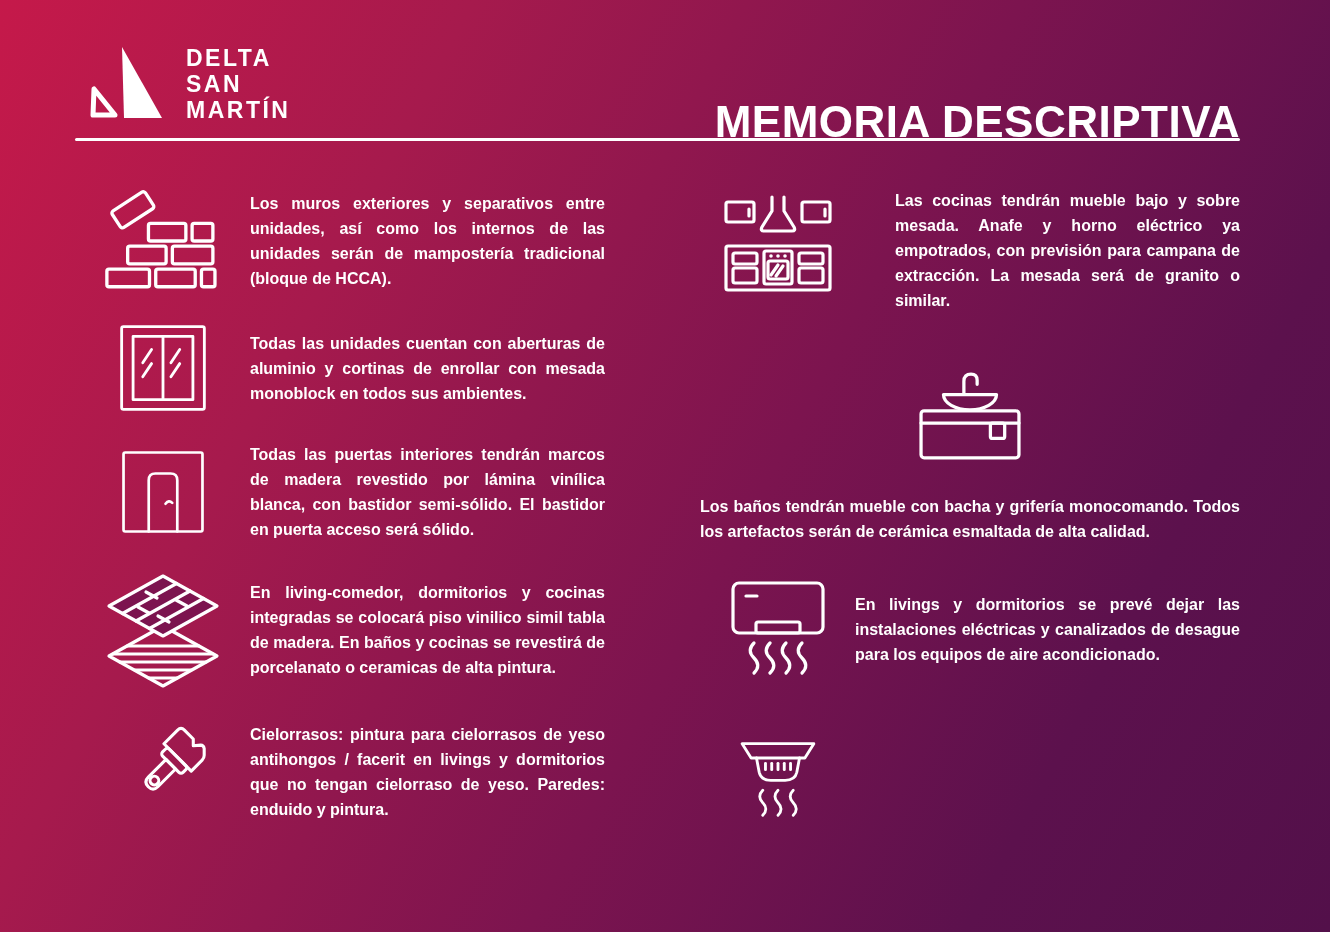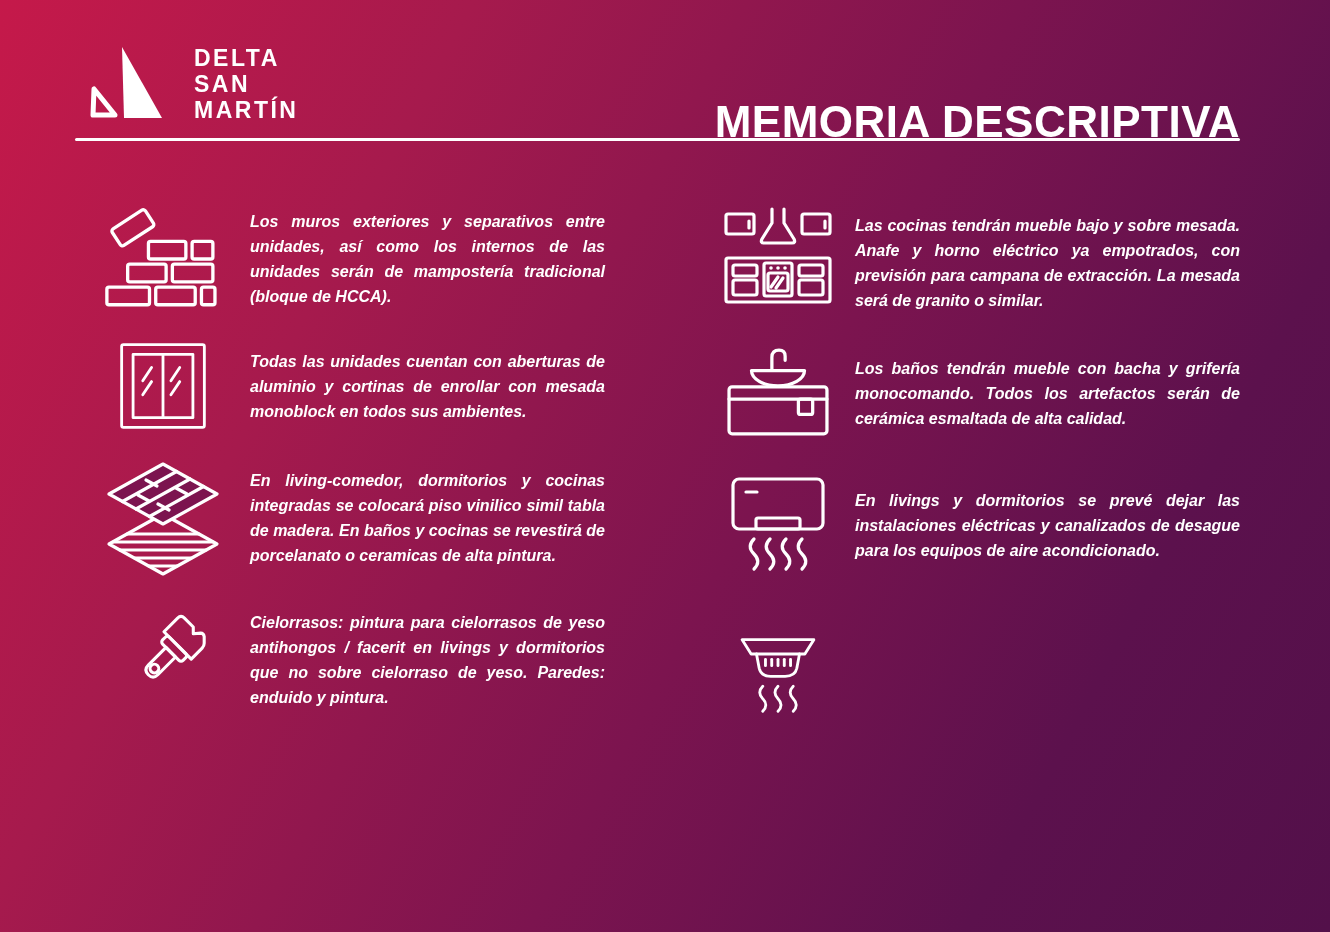--- a/index.html
+++ b/index.html
@@ -6,39 +6,39 @@
   .page {
     position:relative;
     width:1330px; height:932px;
     overflow:hidden;
     background: linear-gradient(118deg, #c5194a 0%, #a61a4d 26%, #7c144f 56%, #5c114d 80%, #53104a 100%);
     color:#ffffff;
     font-family:"Liberation Sans", sans-serif;
   }
 
   
-  .logo { position:absolute; left:88px; top:44px; display:flex; align-items:center; gap:26px; }
+  .logo { position:absolute; left:88px; top:44px; display:flex; align-items:center; gap:18px; }
   .logo-mark { width:80px; height:80px; }
   .logo-text { font-weight:bold; font-size:23px; line-height:26px; letter-spacing:2.5px; }
   .page-title {
     position:absolute; right:90px; top:97px;
     font-size:44px; font-weight:bold; letter-spacing:0.5px; white-space:nowrap;
   }
   .rule { position:absolute; left:75px; top:138px; width:1165px; height:3px; background:#ffffff; border-radius:2px; }
 
   
-  .content { position:absolute; top:142px; left:0; right:0; bottom:0; display:flex; padding:64px 90px 0 75px; box-sizing:border-box;font-style:italic; }
+  .content { position:absolute; top:142px; left:0; right:0; bottom:0; display:flex; padding:46px 90px 0 75px; box-sizing:border-box; }
   .col { display:flex; flex-direction:column; }
   .col-left { width:530px; }
   .col-right { width:540px; margin-left:95px; }
 
   .row { display:flex; align-items:center; }
   .col-left  .row { margin-bottom:30px; }
-  .col-right .row:nth-child(1) { margin-bottom:26px; }
-  .col-right .row:nth-child(2) { margin-bottom:36px; }
+  .col-right .row:nth-child(1) { margin-bottom:26px;gap:40px; }
+  .col-right .row:nth-child(2) { margin-bottom:36px;flex-direction:column; }
   .col-right .row:nth-child(3) { margin-bottom:46px; }
   .col-right .row:nth-child(4) { margin-bottom:48px; }
 
   .icon-cell { display:flex; justify-content:center; align-items:center; }
   .col-left  .icon-cell { flex:0 0 175px; }
   .col-right .icon-cell { flex:0 0 155px; }
 
   .desc {
     flex:1; margin:0;
     font-size:16px; line-height:25px; font-weight:bold;
@@ -99,20 +99,30 @@
             <line class="st" x1="50" y1="14" x2="50" y2="86"></line>
             <line class="st" x1="27" y1="44" x2="37" y2="29"></line>
             <line class="st" x1="27" y1="60" x2="37" y2="45"></line>
             <line class="st" x1="59" y1="44" x2="69" y2="29"></line>
             <line class="st" x1="59" y1="60" x2="69" y2="45"></line>
           </svg>
         </div>
         <p class="desc">Todas las unidades cuentan con aberturas de aluminio y cortinas de enrollar con mesada monoblock en todos sus ambientes.</p>
       </div>
 
+      <div class="row">
+        <div class="icon-cell">
+          <svg class="icn" width="84" height="92" viewBox="0 0 100 100">
+            <rect class="st" x="3" y="3" width="94" height="94" rx="2"></rect>
+            <path class="st" d="M33,97 V36 Q33,28 41,28 H59 Q67,28 67,36 V97"></path>
+            <path class="st" d="M53,64 Q57,59 61,63"></path>
+          </svg>
+        </div>
+        <p class="desc">Todas las puertas interiores tendrán marcos de madera revestido por lámina vinílica blanca, con bastidor semi-sólido. El bastidor en puerta acceso será sólido.</p>
+      </div>
 
       <div class="row">
         <div class="icon-cell">
           <svg class="icn" width="122" height="116" viewBox="0 0 122 116">
             <path class="st" d="M61,54 L115,84 L61,114 L7,84 Z"></path>
             <line class="st" x1="25" y1="74" x2="97" y2="74"></line>
             <line class="st" x1="11" y1="82" x2="111" y2="82"></line>
             <line class="st" x1="18" y1="90" x2="104" y2="90"></line>
             <line class="st" x1="33" y1="98" x2="89" y2="98"></line>
             <line class="st" x1="47" y1="106" x2="75" y2="106"></line>
@@ -133,21 +143,21 @@
         <div class="icon-cell">
           <svg class="icn" width="108" height="108" viewBox="0 0 110 112">
             <g transform="translate(56,55) rotate(45)">
               <path class="st" d="M-20,-20 V-40 Q-20,-45 -15,-45 H-2 L3,-40 L8,-46 Q10,-48 13,-46 L18,-41 Q20,-39 20,-36 V-20 Z"></path>
               <rect class="st" x="-15" y="-20" width="30" height="10" rx="3"></rect>
               <path class="st" d="M-7,-10 H7 V16 Q7,23 0,23 Q-7,23 -7,16 Z"></path>
               <circle class="st" cx="0" cy="14" r="4.5"></circle>
             </g>
           </svg>
         </div>
-        <p class="desc">Cielorrasos: pintura para cielorrasos de yeso antihongos / facerit en livings y dormitorios que no sobre cielorraso de yeso. Paredes: enduido y pintura.</p>
+        <p class="desc">Cielorrasos: pintura para cielorrasos de yeso antihongos / facerit en livings y dormitorios que no tengan cielorraso de yeso. Paredes: enduido y pintura.</p>
       </div>
 
     </div>
 
     <div class="col col-right">
 
       <div class="row">
         <div class="icon-cell">
           <svg class="icn" width="108" height="114" viewBox="0 0 108 114">
             <rect class="st" x="2" y="8" width="28" height="20" rx="2"></rect>

